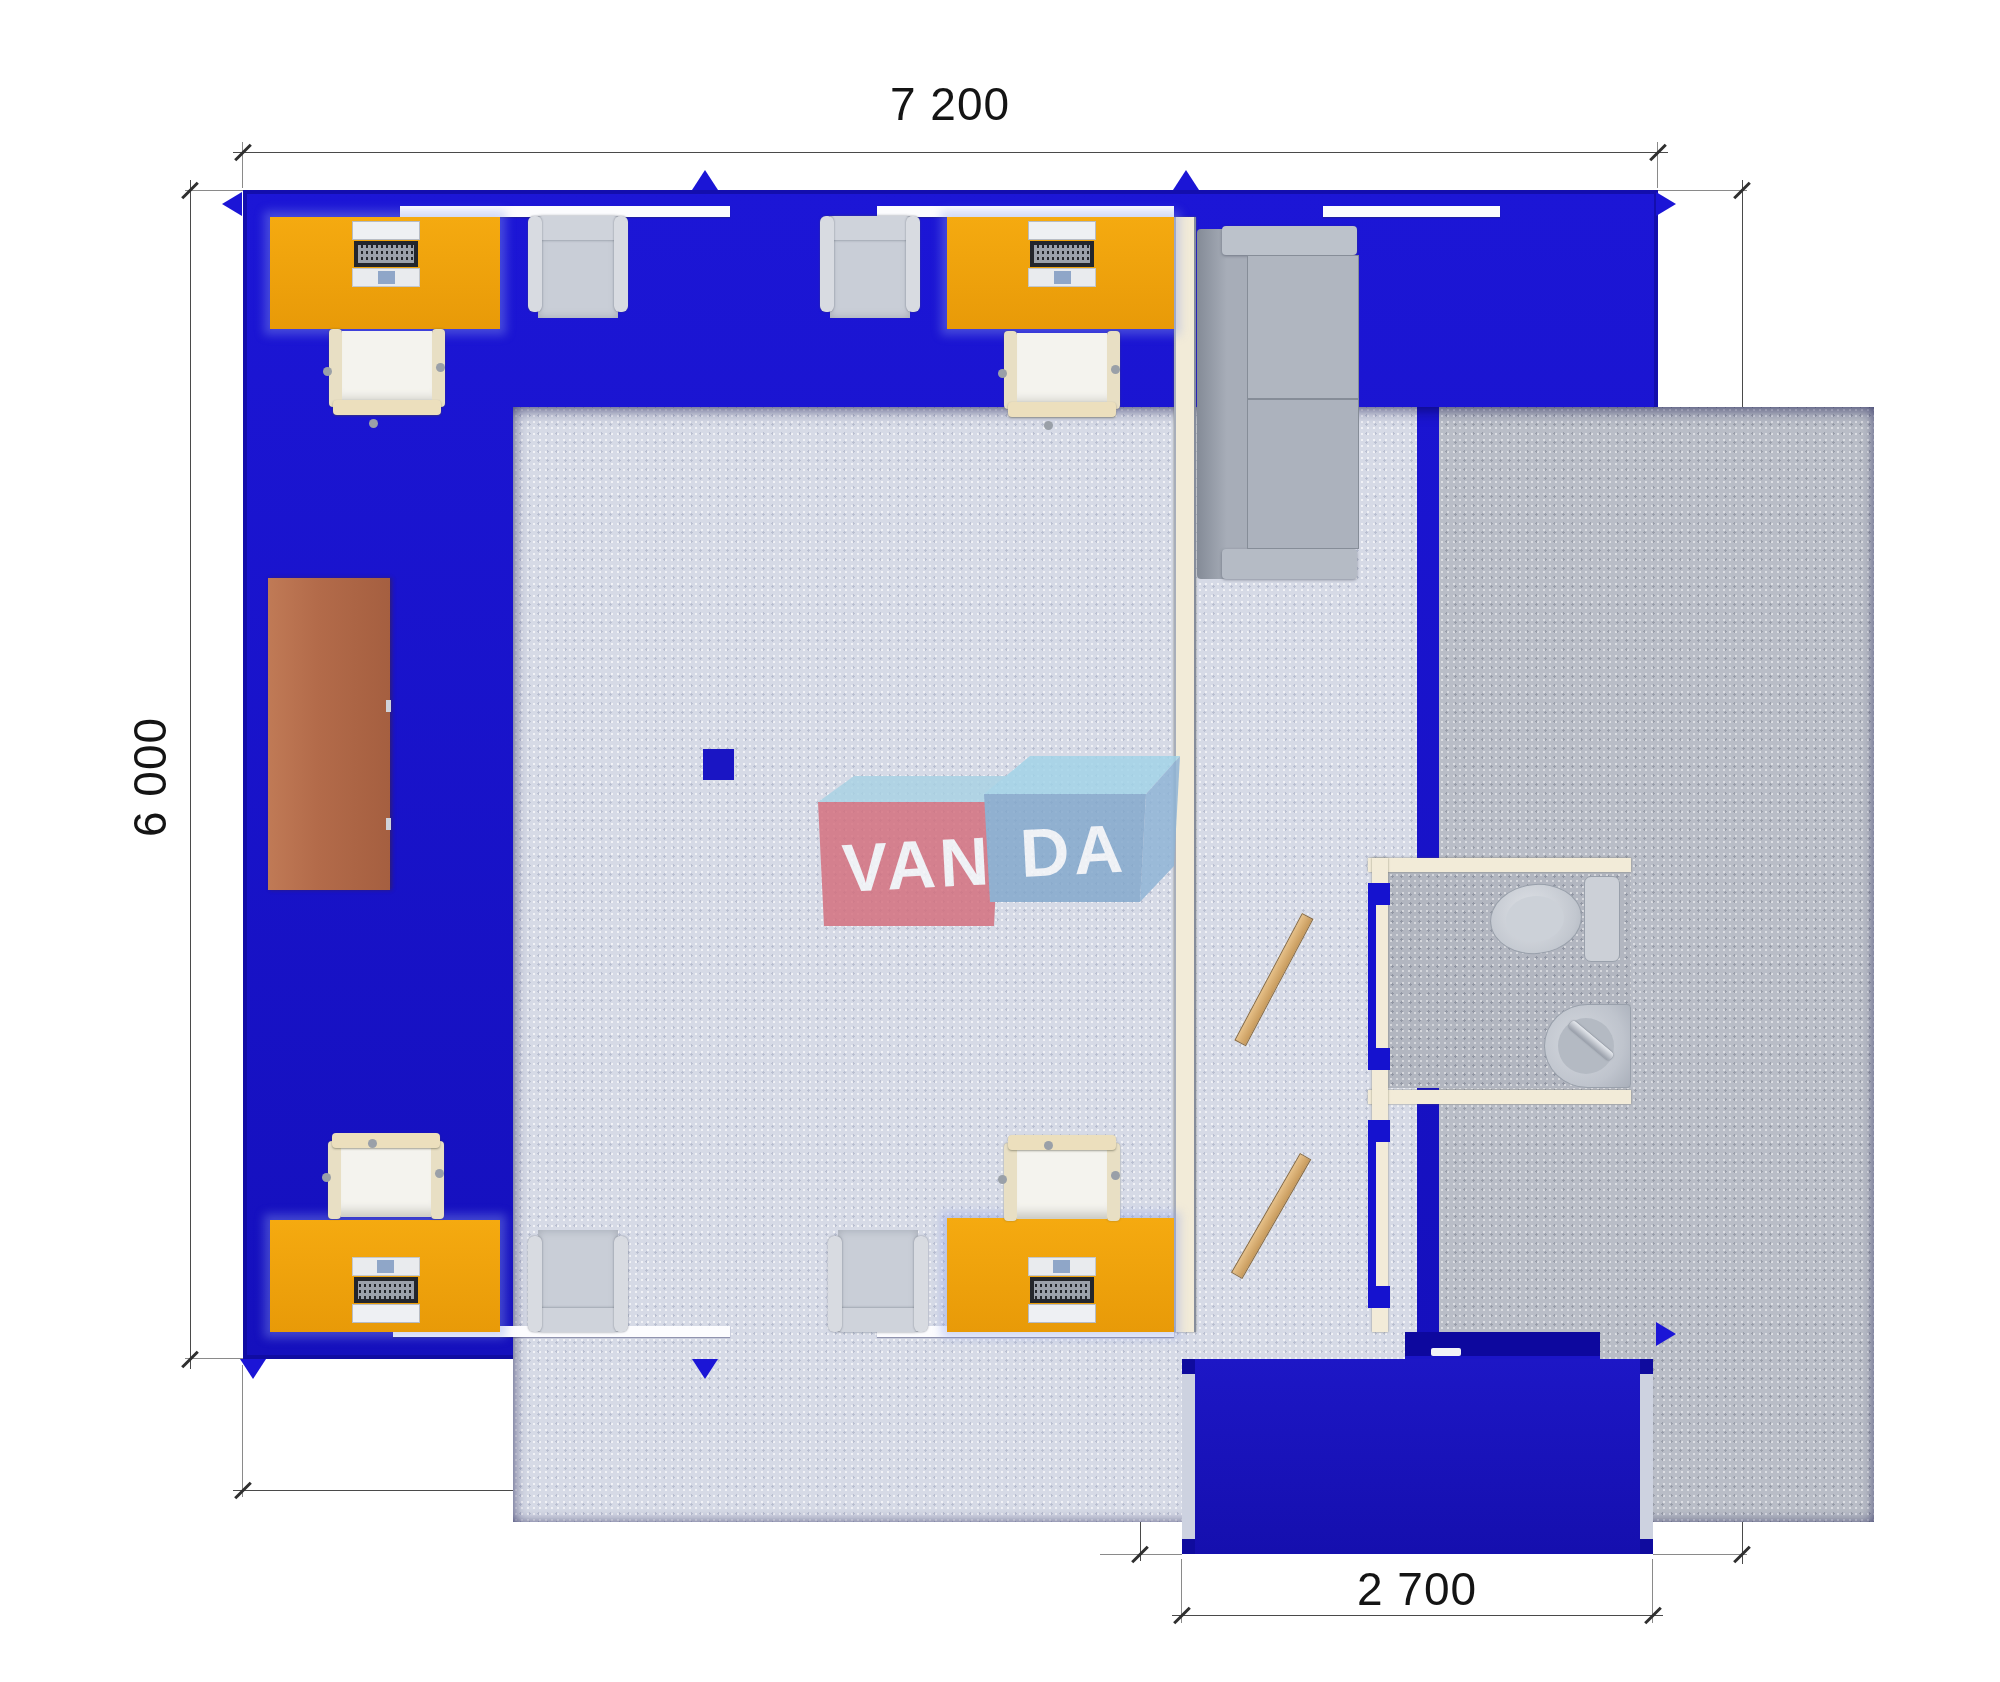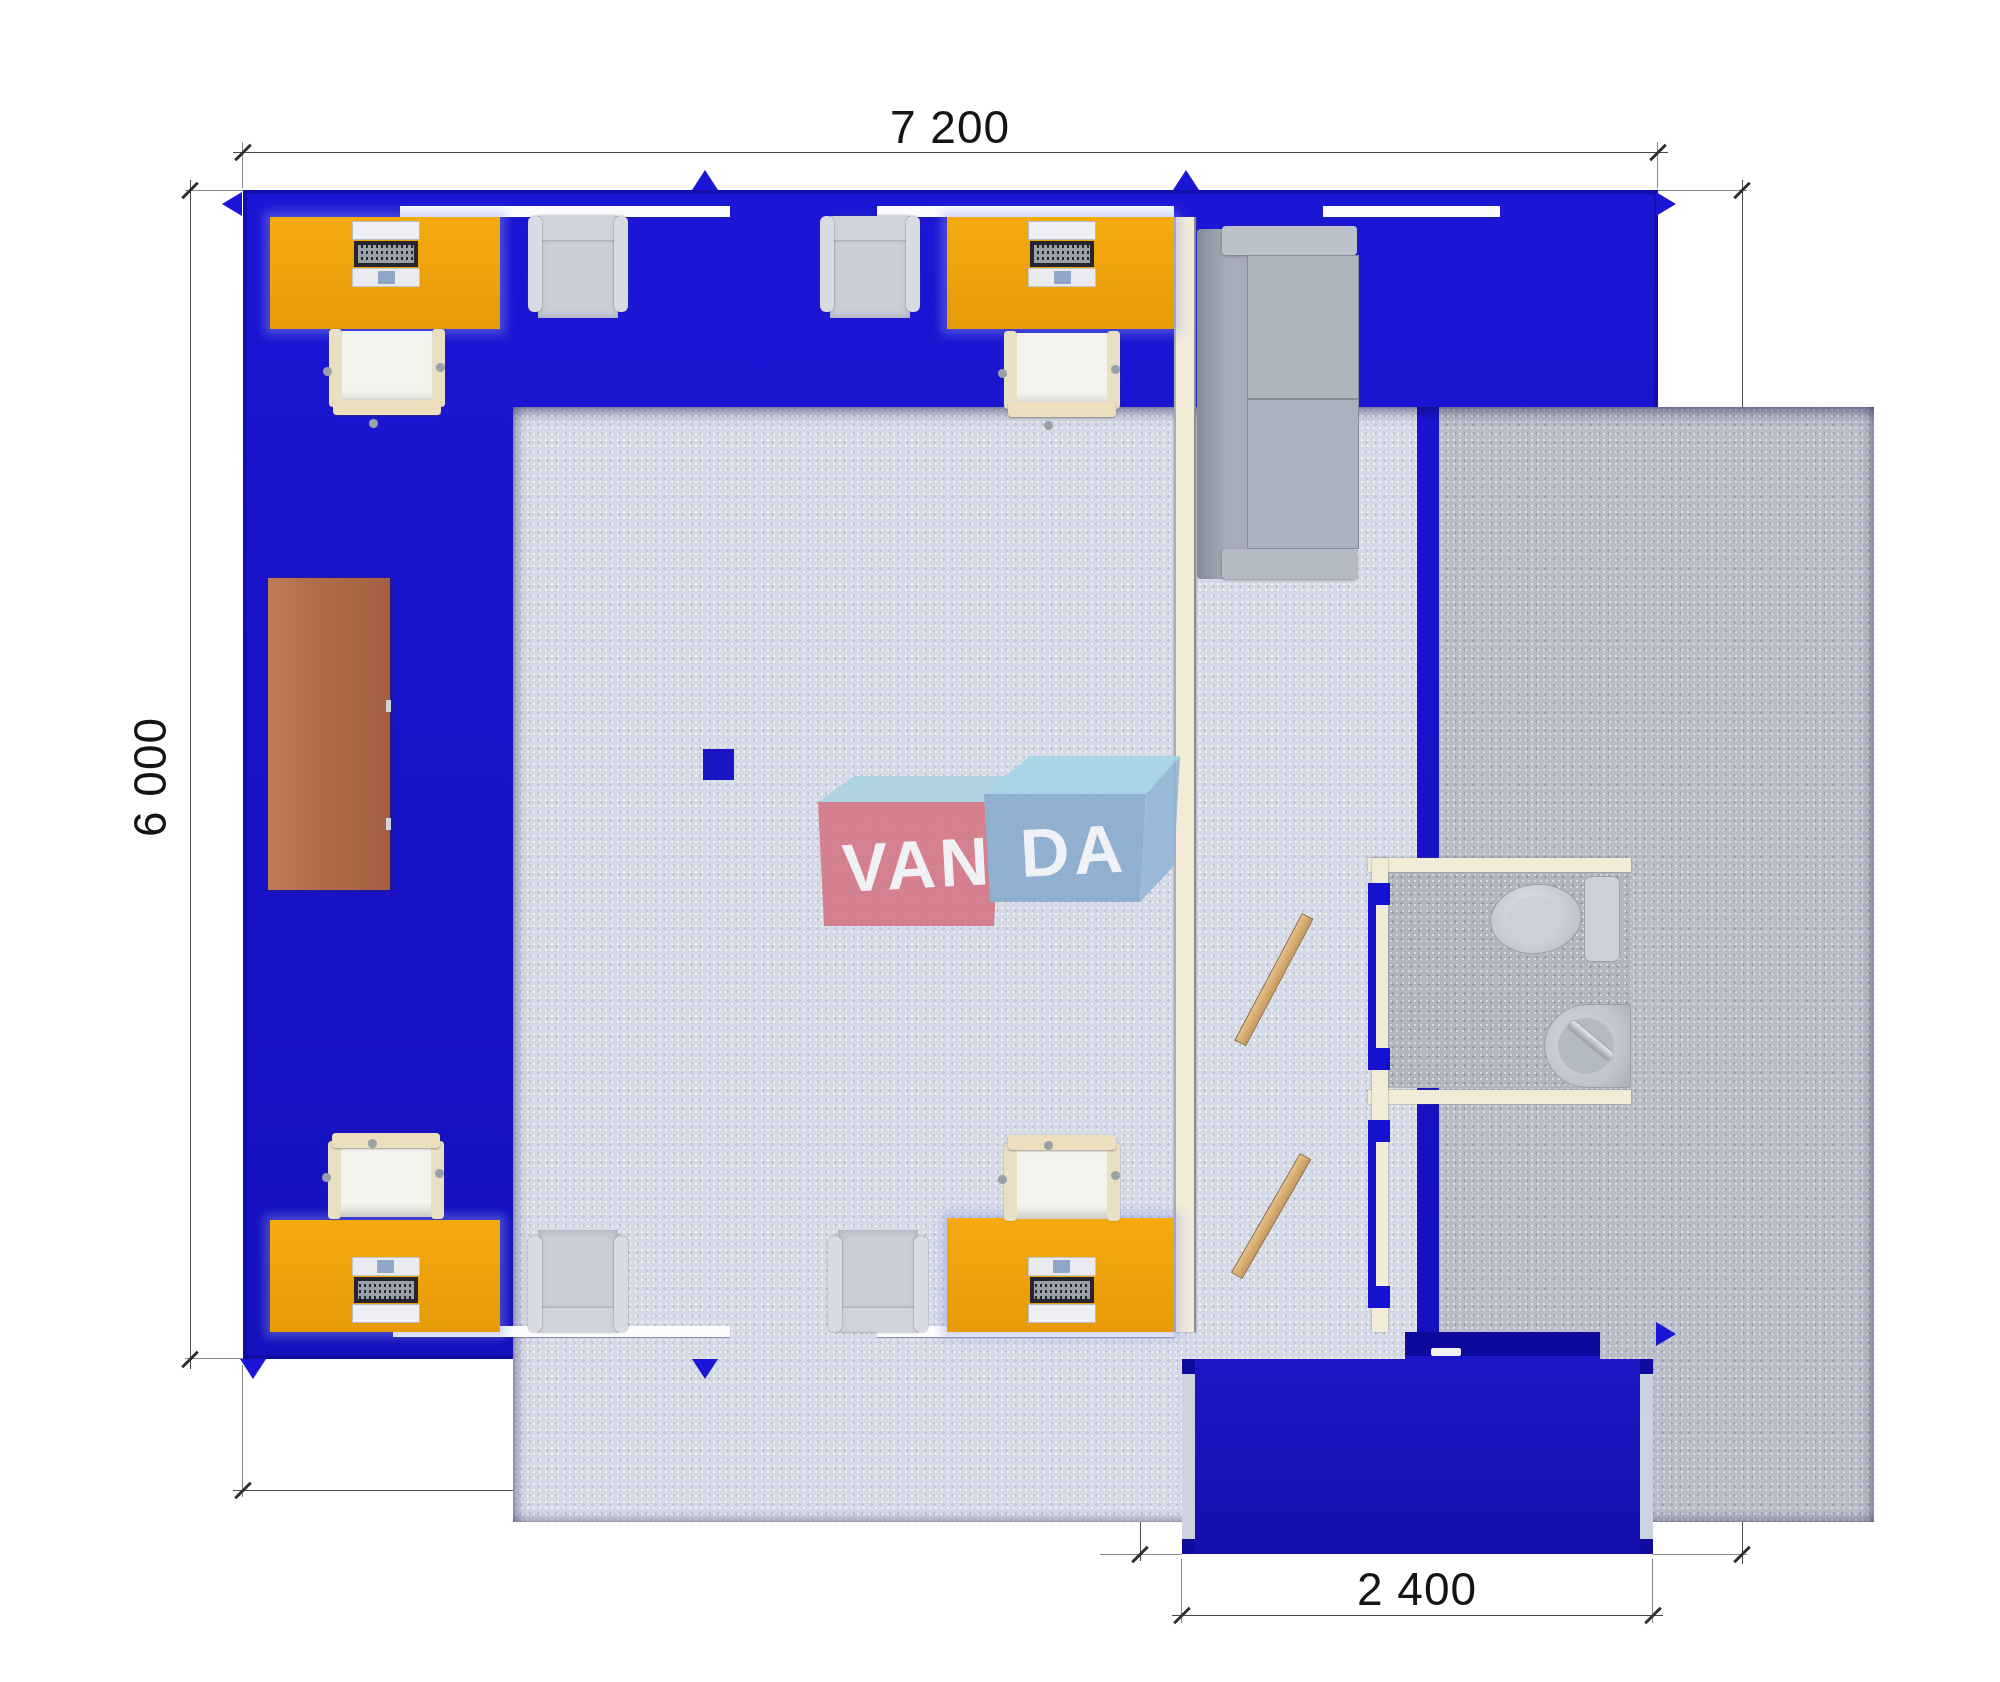--- a/index.html
+++ b/index.html
@@ -66,21 +66,21 @@
             border:1px solid #8a6a3c;box-sizing:border-box;transform-origin:top left;}
   .jamb{position:absolute;background:#1512cf;}
   #logo{opacity:.84;}
   #logo text{font-family:"Liberation Sans",sans-serif;font-weight:bold;fill:#f4f6f9;letter-spacing:4px;}
 </style>
 </head>
 <body>
 
 <div id="canvas">
 
-  <div class="dimlabel" style="left:850px;top:100px;width:200px;">7 200</div>
+  <div class="dimlabel" style="left:850px;top:77px;width:200px;">7 200</div>
   <div class="dimline" style="left:233px;top:152px;width:1435px;height:1px;"></div>
   <div class="extline" style="left:242px;top:142px;width:1px;height:46px;"></div>
   <div class="extline" style="left:1657px;top:142px;width:1px;height:46px;"></div>
   <div class="tick" style="left:232px;top:151px;"></div>
   <div class="tick" style="left:1647px;top:151px;"></div>
 
   <div class="dimlabel vlabel" style="left:50px;top:750px;width:200px;">6 000</div>
   <div class="dimline" style="left:190px;top:180px;width:1px;height:1189px;"></div>
   <div class="extline" style="left:185px;top:190px;width:58px;height:1px;"></div>
   <div class="extline" style="left:185px;top:1358px;width:58px;height:1px;"></div>
@@ -104,21 +104,21 @@
   <div class="tick" style="left:232px;top:1489px;"></div>
   <div class="tick" style="left:1171px;top:1489px;"></div>
 
   <div class="dimlabel vlabel" style="left:1028px;top:1436px;width:160px;">1 000</div>
   <div class="dimline" style="left:1140px;top:1356px;width:1px;height:205px;"></div>
   <div class="extline" style="left:1135px;top:1362px;width:47px;height:1px;"></div>
   <div class="extline" style="left:1100px;top:1554px;width:82px;height:1px;"></div>
   <div class="tick" style="left:1129px;top:1361px;"></div>
   <div class="tick" style="left:1129px;top:1553px;"></div>
 
-  <div class="dimlabel" style="left:1317px;top:1562px;width:200px;">2 400</div>
+  <div class="dimlabel" style="left:1317px;top:1562px;width:200px;">2 700</div>
   <div class="dimline" style="left:1172px;top:1615px;width:491px;height:1px;"></div>
   <div class="extline" style="left:1181px;top:1559px;width:1px;height:64px;"></div>
   <div class="extline" style="left:1652px;top:1559px;width:1px;height:64px;"></div>
   <div class="tick" style="left:1171px;top:1614px;"></div>
   <div class="tick" style="left:1642px;top:1614px;"></div>
 
   <div id="building">
     <div id="interior">
       <div class="abs floor-office" style="left:0;top:0;width:904px;height:1115px;"></div>
       <div class="abs floor-gray" style="left:926px;top:0;width:435px;height:1115px;"></div>

